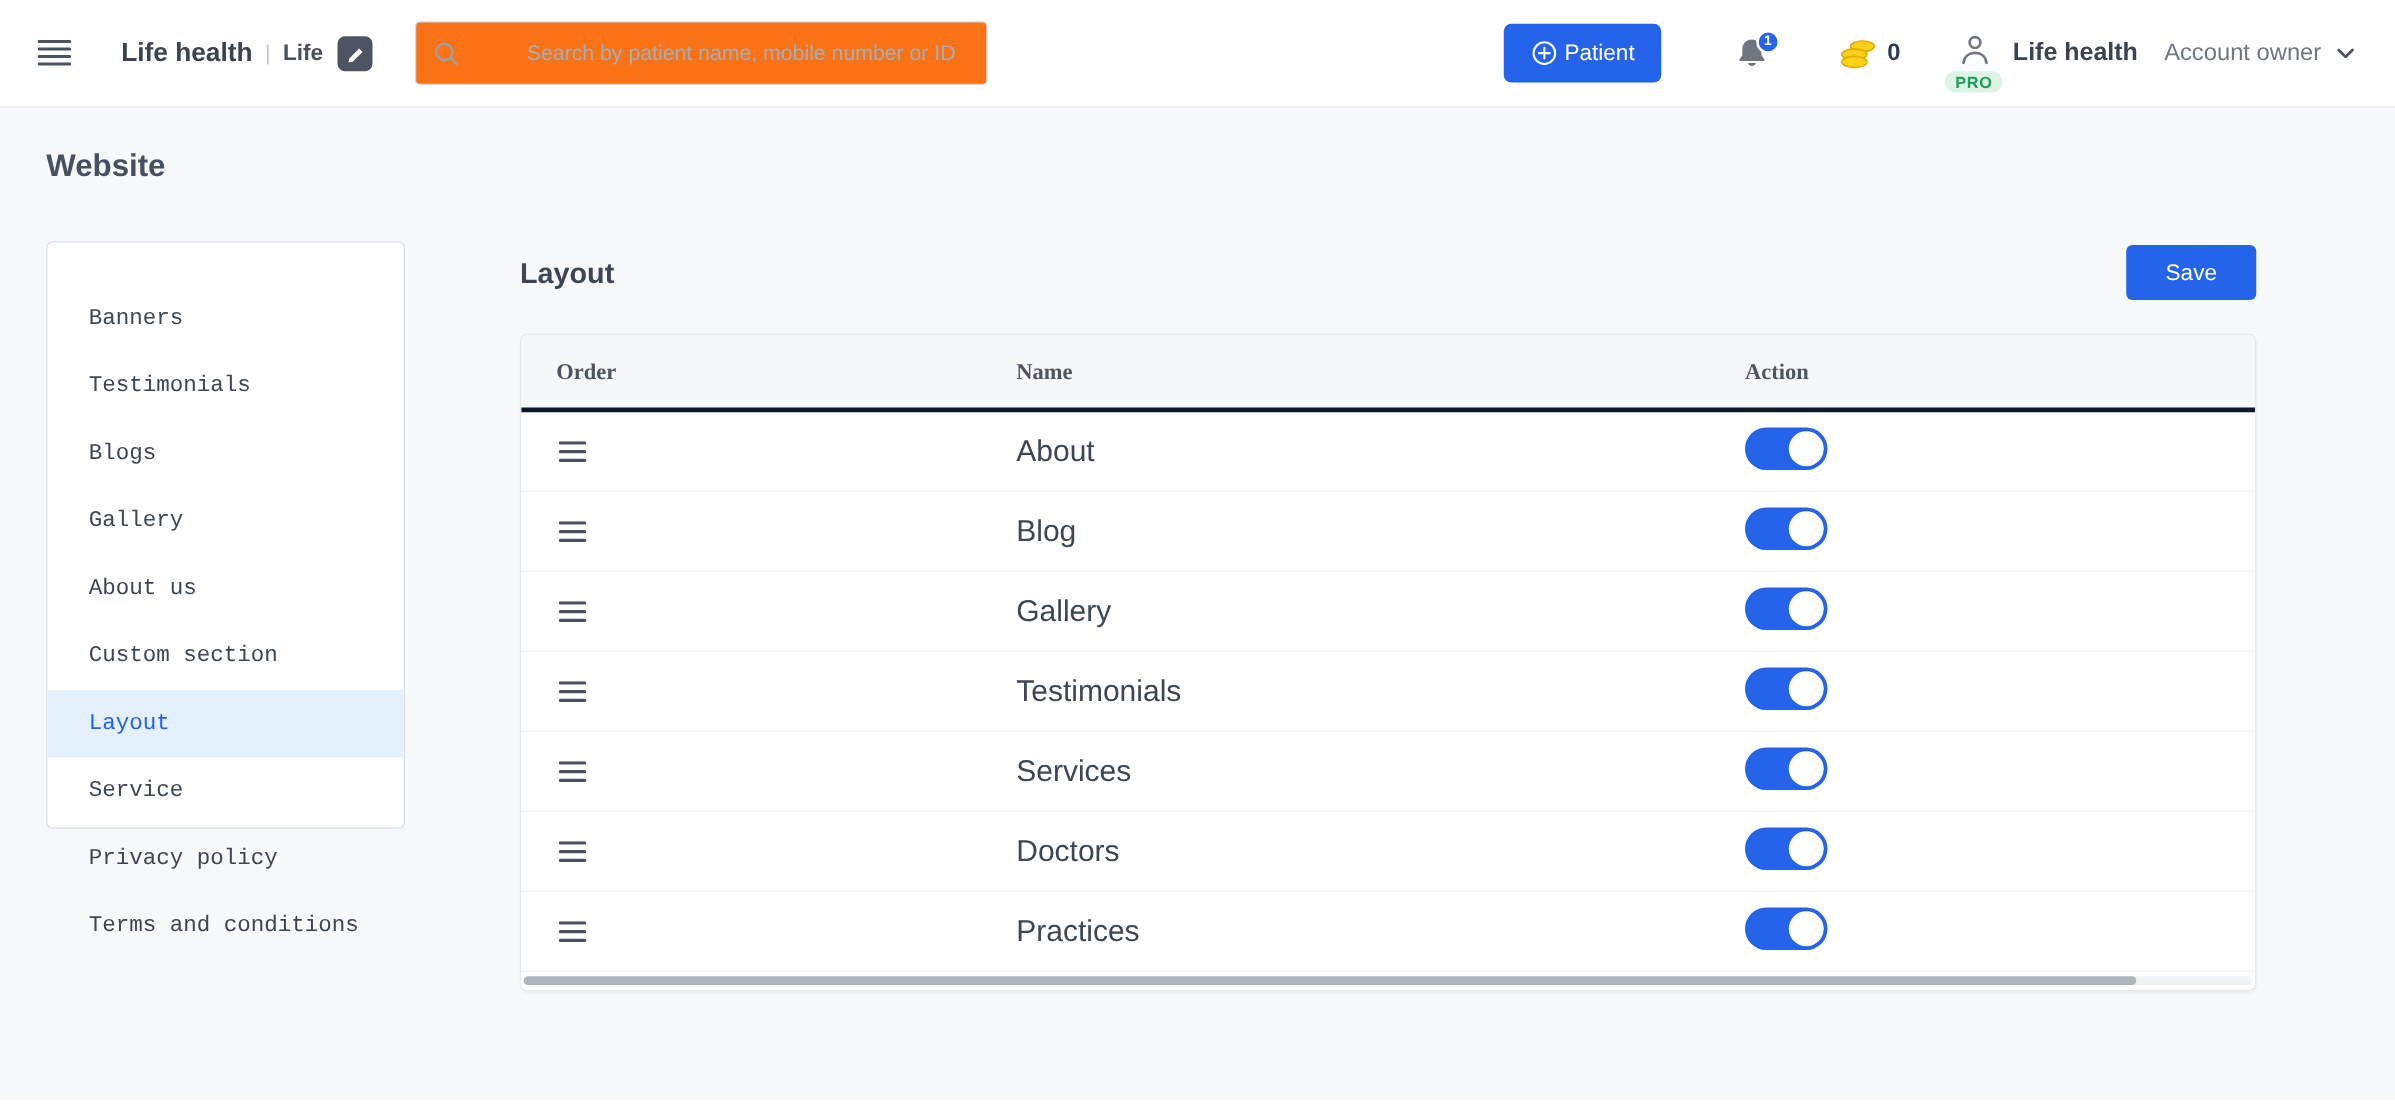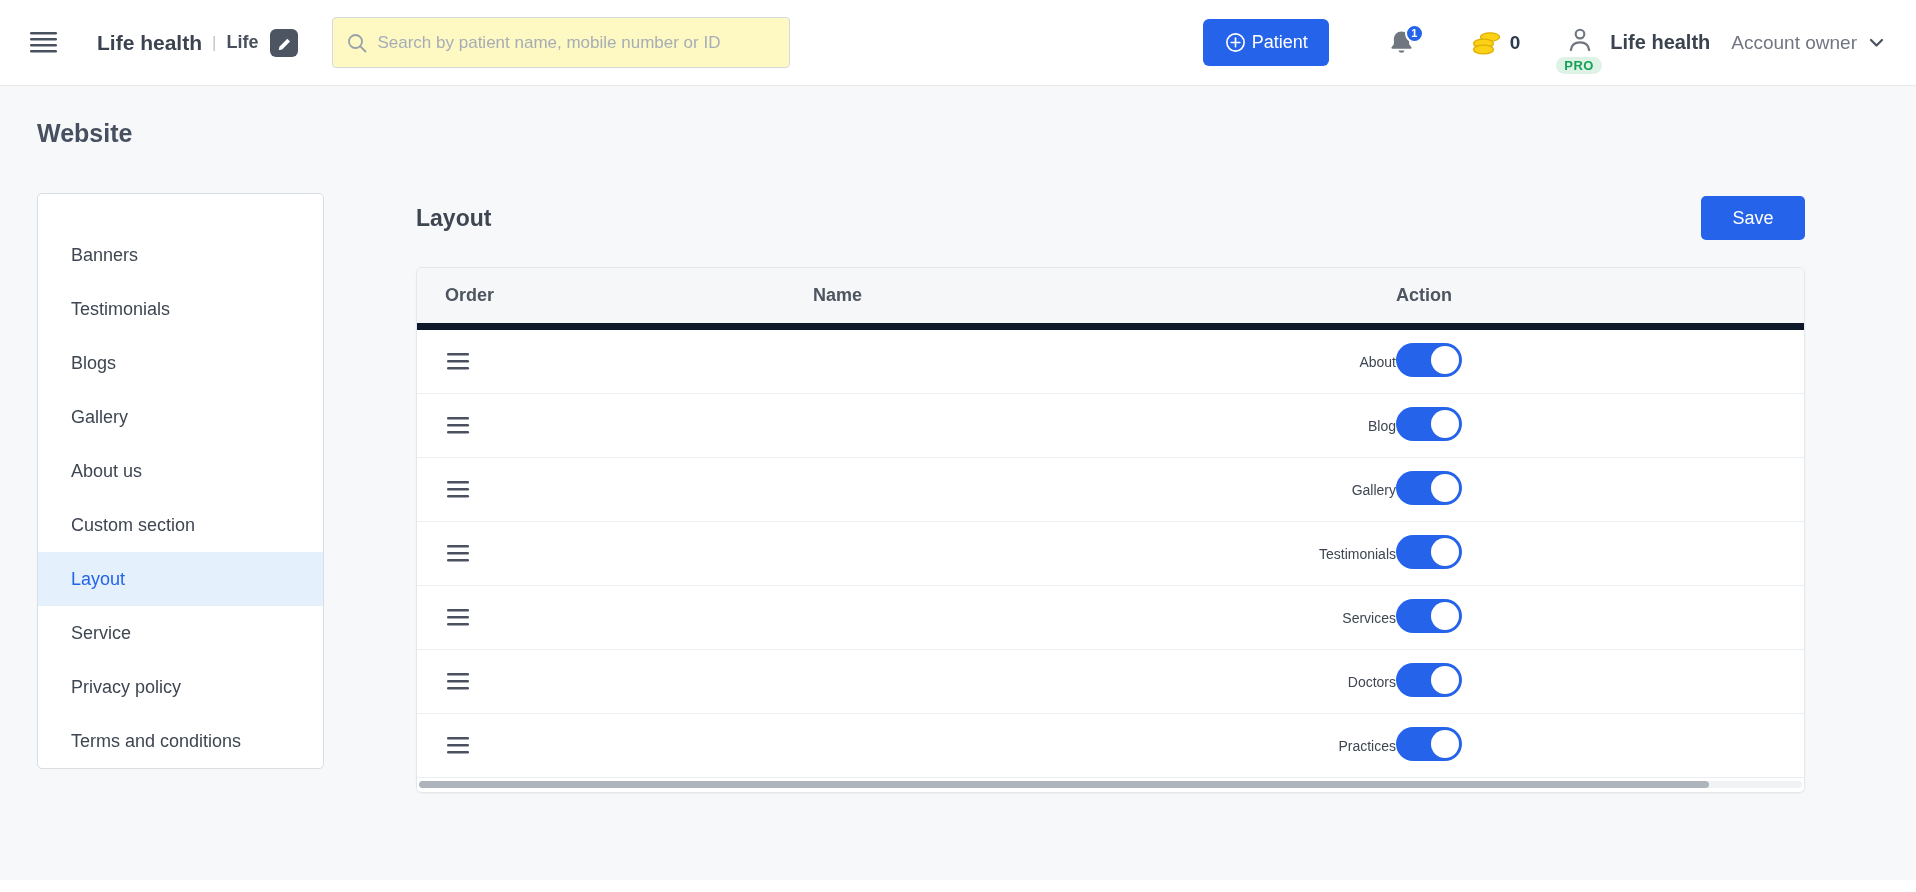--- a/index.html
+++ b/index.html
@@ -10,21 +10,21 @@
   .header { height:86px; background:#fff; border-bottom:1px solid #e8eaec;
     display:flex; align-items:center; padding:0 30px; position:relative; z-index:5; }
   .hamburger { display:inline-flex; cursor:pointer; }
   .brand { display:flex; align-items:center; margin-left:40px; }
   .brand-name { font-size:21px; font-weight:bold; color:#3b4350; }
   .brand-sep { margin:0 10px; color:#c0c5cc; font-size:17px; }
   .brand-sub { font-size:18px; font-weight:bold; color:#47505c; }
   .edit-badge { width:28px; height:28px; background:#4d5562; border-radius:6px;
     display:flex; align-items:center; justify-content:center; margin-left:12px; cursor:pointer; }
   .search { margin-left:34px; width:458px; height:51px; border:1px solid #d5d9dd;
-    border-radius:4px; background:#fef9c3; display:flex; align-items:center; padding:0 13px; }
+    border-radius:4px; background:#f97316; display:flex; align-items:center; padding:0 13px;gap:44px; }
   .search input { border:none; outline:none; flex:1; font-size:17px; margin-left:9px;
     font-family:"Liberation Sans", sans-serif; color:#374151; background:transparent; }
   .search input::placeholder { color:#a6adb6; }
   .header-right { margin-left:auto; display:flex; align-items:center; }
   .btn-patient { height:47px; padding:0 21px; background:#2563eb; color:#fff; border:none;
     border-radius:6px; font-size:18px; font-family:"Liberation Sans", sans-serif;
     display:flex; align-items:center; gap:5px; cursor:pointer; }
   .bell-wrap { position:relative; margin-left:58px; cursor:pointer; display:inline-flex; }
   .bell-badge { position:absolute; top:-4px; right:-8px; min-width:19px; height:19px;
     background:#2563eb; color:#fff; border-radius:50%; font-size:11px; font-weight:bold;
@@ -39,39 +39,39 @@
   .account-role { font-size:19px; color:#707682; margin-left:21px; }
   .chev { margin-left:10px; display:inline-flex; }
 
   
   .page { padding:0 0 0 37px; position:relative; height:806px; }
   .page-title { font-size:25px; font-weight:bold; color:#475060; padding-top:33px; }
   .layout-row { display:flex; margin-top:45px; }
 
   
   .sidebar { width:287px; flex:0 0 287px; background:#fff; border:1px solid #d9dee3;
-    border-radius:5px; padding:34px 0 12px; height:576px; }
+    border-radius:5px; padding:34px 0 12px; height:470px;font-family:Liberation Mono, monospace; }
   .side-item { height:54px; line-height:54px; padding-left:33px; font-size:18px;
     color:#3e4652; cursor:pointer; white-space:nowrap; }
   .side-item.active { background:#e4f1fc; color:#2563eb; }
 
   
   .main { flex:1; margin-left:92px; margin-right:111px; }
   .main-head { display:flex; align-items:center; justify-content:space-between; margin-top:3px; }
   .section-title { font-size:23px; font-weight:bold; color:#3e4652; }
   .btn-save { width:104px; height:44px; background:#2563eb; color:#fff; border:none;
     border-radius:5px; font-size:18px; font-family:"Liberation Sans", sans-serif; cursor:pointer;text-align:center; }
   .card { margin-top:27px; background:#fff; border:1px solid #e4e7eb; border-radius:6px;
     box-shadow:0 1px 2px rgba(0,0,0,.04); overflow:hidden; }
   .thead { height:62px; background:#f6f7f9; display:grid;
     grid-template-columns:368px 583px 1fr; align-items:center; padding-left:28px;
-    font-size:18px; font-weight:bold; color:#4d5560; border-bottom:7px solid #0f172a; }
+    font-size:18px; font-weight:bold; color:#4d5560; border-bottom:4px solid #0f172a;font-family:Liberation Serif, serif; }
   .trow { height:64px; display:grid; grid-template-columns:368px 583px 1fr;
     align-items:center; padding-left:28px; border-bottom:1px solid #eceff2; background:#fff; }
-  .name-cell { font-size:14px; color:#3e4652;text-align:right; }
+  .name-cell { font-size:24px; color:#3e4652; }
   .drag { display:inline-flex; cursor:grab; padding:4px 2px; }
   .toggle { width:66px; height:34px; background:#2563eb; border-radius:17px;
     display:inline-block; position:relative; cursor:pointer; }
   .toggle .knob { position:absolute; top:3px; right:3px; width:28px; height:28px;
     background:#fff; border-radius:50%; }
   .hscroll { height:14px; position:relative; background:#fff; }
   .hscroll .track { position:absolute; left:2px; right:2px; top:3px; height:7px;
     background:#f1f2f4; border-radius:4px; }
   .hscroll .thumb { position:absolute; left:2px; top:3px; height:7px; width:93%;
     background:#aeb4bb; border-radius:4px; cursor:pointer; }

